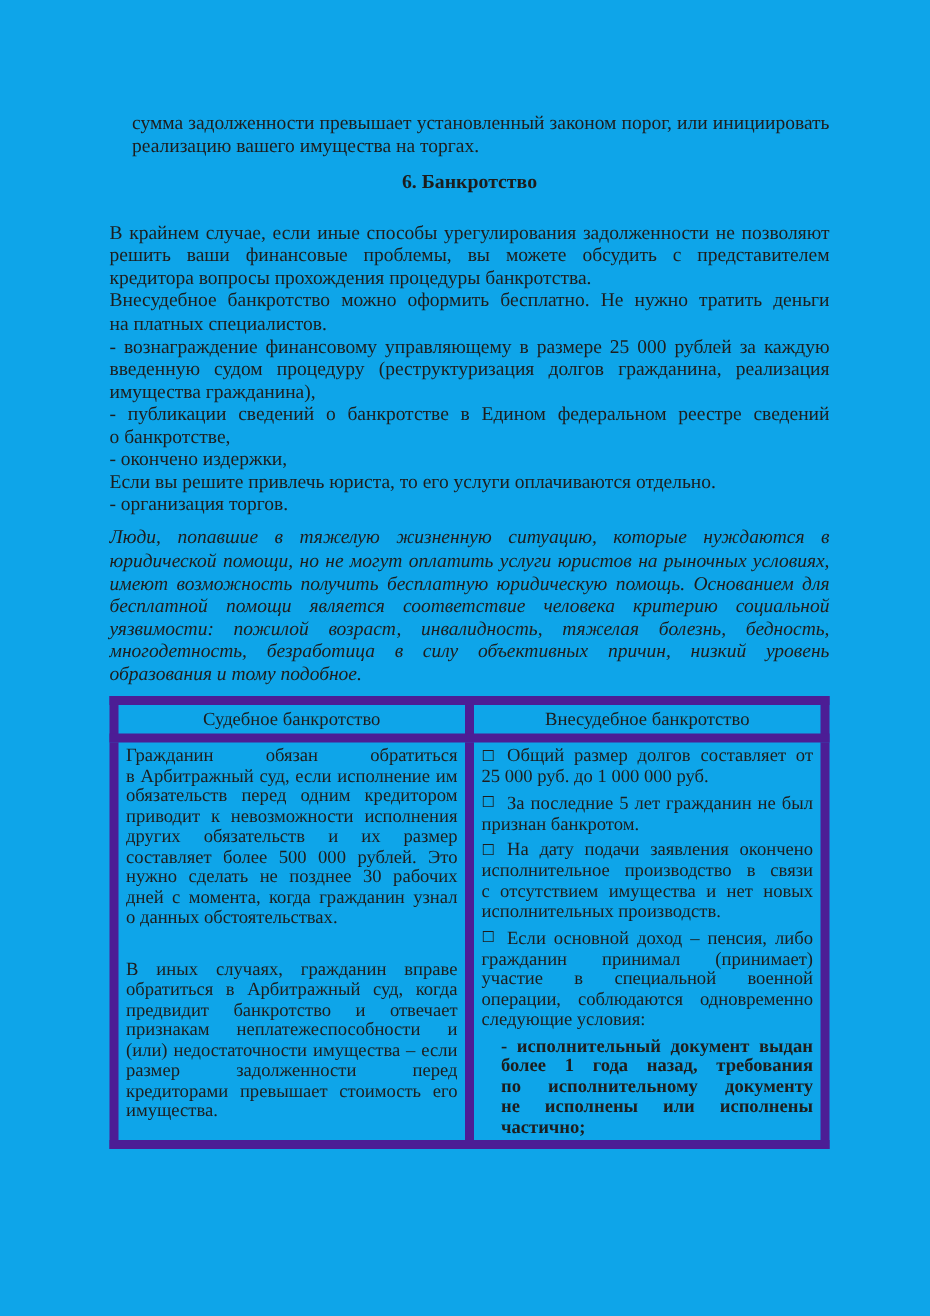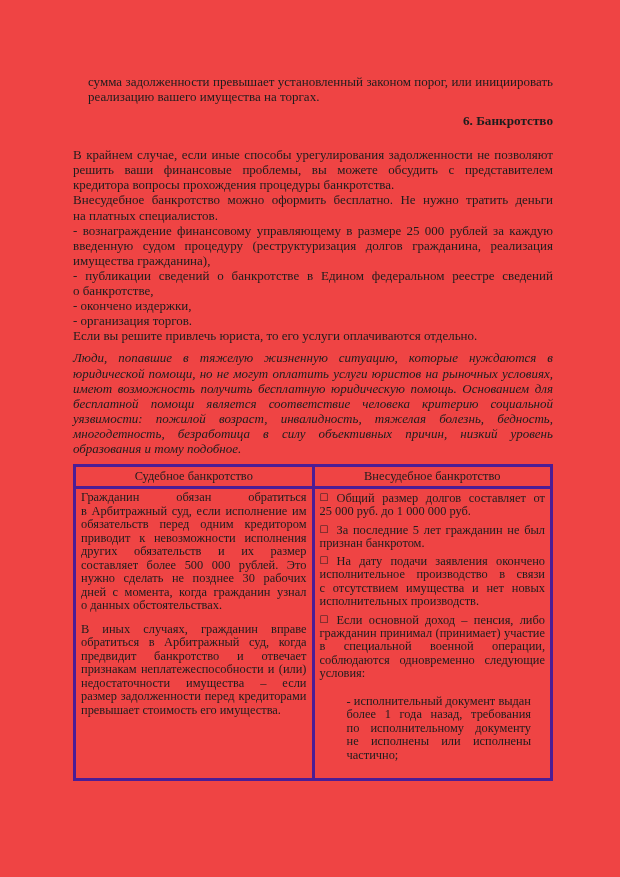--- a/index.html
+++ b/index.html
@@ -1,75 +1,75 @@
 <!DOCTYPE html>
 <html lang="ru"><head>
 <meta charset="utf-8">
 <style>
   html,body{margin:0;padding:0;background:#ffffff;}
   .page{
     position:relative;
     width:620px;height:877px;
     box-sizing:border-box;
     padding:74px 67px 0 73px;
-    background:#ef4444;
+    background:#0ea5e9;
     color:#1d1d1d;
     font-family:"Liberation Serif","DejaVu Serif",serif;
     font-size:13px;
     line-height:15.1px;
     text-align:justify;
     overflow:hidden;
   }
   .cont{margin:0;padding-left:15px;}
   .heading{
     font-size:13.2px;font-weight:bold;
-    margin:9px 0 19px;line-height:15px;text-align:right;
+    margin:9px 0 19px;line-height:15px;text-align:center;
   }
   .para{margin:0;}
   .gap-top{margin-top:7px;font-style:italic;}
   .tbl{
     border-collapse:collapse;
     width:480px;
     margin-top:8px;
     table-layout:fixed;
     font-size:12.4px;
     line-height:13.5px;
   }
-  .tbl td{border:3px solid #4c1d95;vertical-align:top;}
+  .tbl td{border:6px solid #4c1d95;vertical-align:top;}
   .hdr{text-align:center;padding:1px 4px 2px;line-height:16px;}
   .sub{line-height:14.3px;padding:1px 12px 3px;}
   .cell{width:240px;height:254px;padding:2px 5px 2px 5px;}
   .cp{margin:0;}
-  .p2{margin-top:10px;}
+  .p2{margin-top:21px;}
   .chk{margin:0 0 4px;}
   .box{
     font-family:"DejaVu Sans",sans-serif;
     font-size:10px;
     display:inline-block;
     width:17px;
     vertical-align:0.5px;
   }
-  .subitem{margin:14px;padding-left:13px;}
+  .subitem{margin:0;padding-left:13px;font-weight:bold;}
 </style>
 </head>
 <body>
 
 <div class="page">
 
   <p class="cont">сумма задолженности превышает установленный законом порог, или инициировать реализацию вашего имущества на торгах.</p>
 
   <h2 class="heading">6. Банкротство</h2>
 
   <p class="para">В крайнем случае, если иные способы урегулирования задолженности не позволяют решить ваши финансовые проблемы, вы можете обсудить с представителем кредитора вопросы прохождения процедуры банкротства.</p>
   <p class="para">Внесудебное банкротство можно оформить бесплатно. Не нужно тратить деньги на&nbsp;платных специалистов.</p>
   <p class="para">- вознаграждение финансовому управляющему в размере 25&nbsp;000 рублей за каждую введенную судом процедуру (реструктуризация долгов гражданина, реализация имущества гражданина),</p>
   <p class="para">- публикации сведений о банкротстве в Едином федеральном реестре сведений о&nbsp;банкротстве,</p>
   <p class="para">- окончено издержки,</p>
+  <p class="para">Если вы решите привлечь юриста, то его услуги оплачиваются отдельно.</p>
   <p class="para">- организация торгов.</p>
-  <p class="para">Если вы решите привлечь юриста, то его услуги оплачиваются отдельно.</p>
   <p class="para gap-top">Люди, попавшие в тяжелую жизненную ситуацию, которые нуждаются в юридической помощи, но не могут оплатить услуги юристов на рыночных условиях, имеют возможность получить бесплатную юридическую помощь. Основанием для бесплатной помощи является соответствие человека критерию социальной уязвимости: пожилой возраст, инвалидность, тяжелая болезнь, бедность, многодетность, безработица в силу объективных причин, низкий уровень образования и тому подобное.</p>
 
   <table class="tbl">
     <tbody>
       <tr>
         <td class="hdr">Судебное банкротство</td>
         <td class="hdr">Внесудебное банкротство</td>
       </tr>
       <tr>
         <td class="cell">

